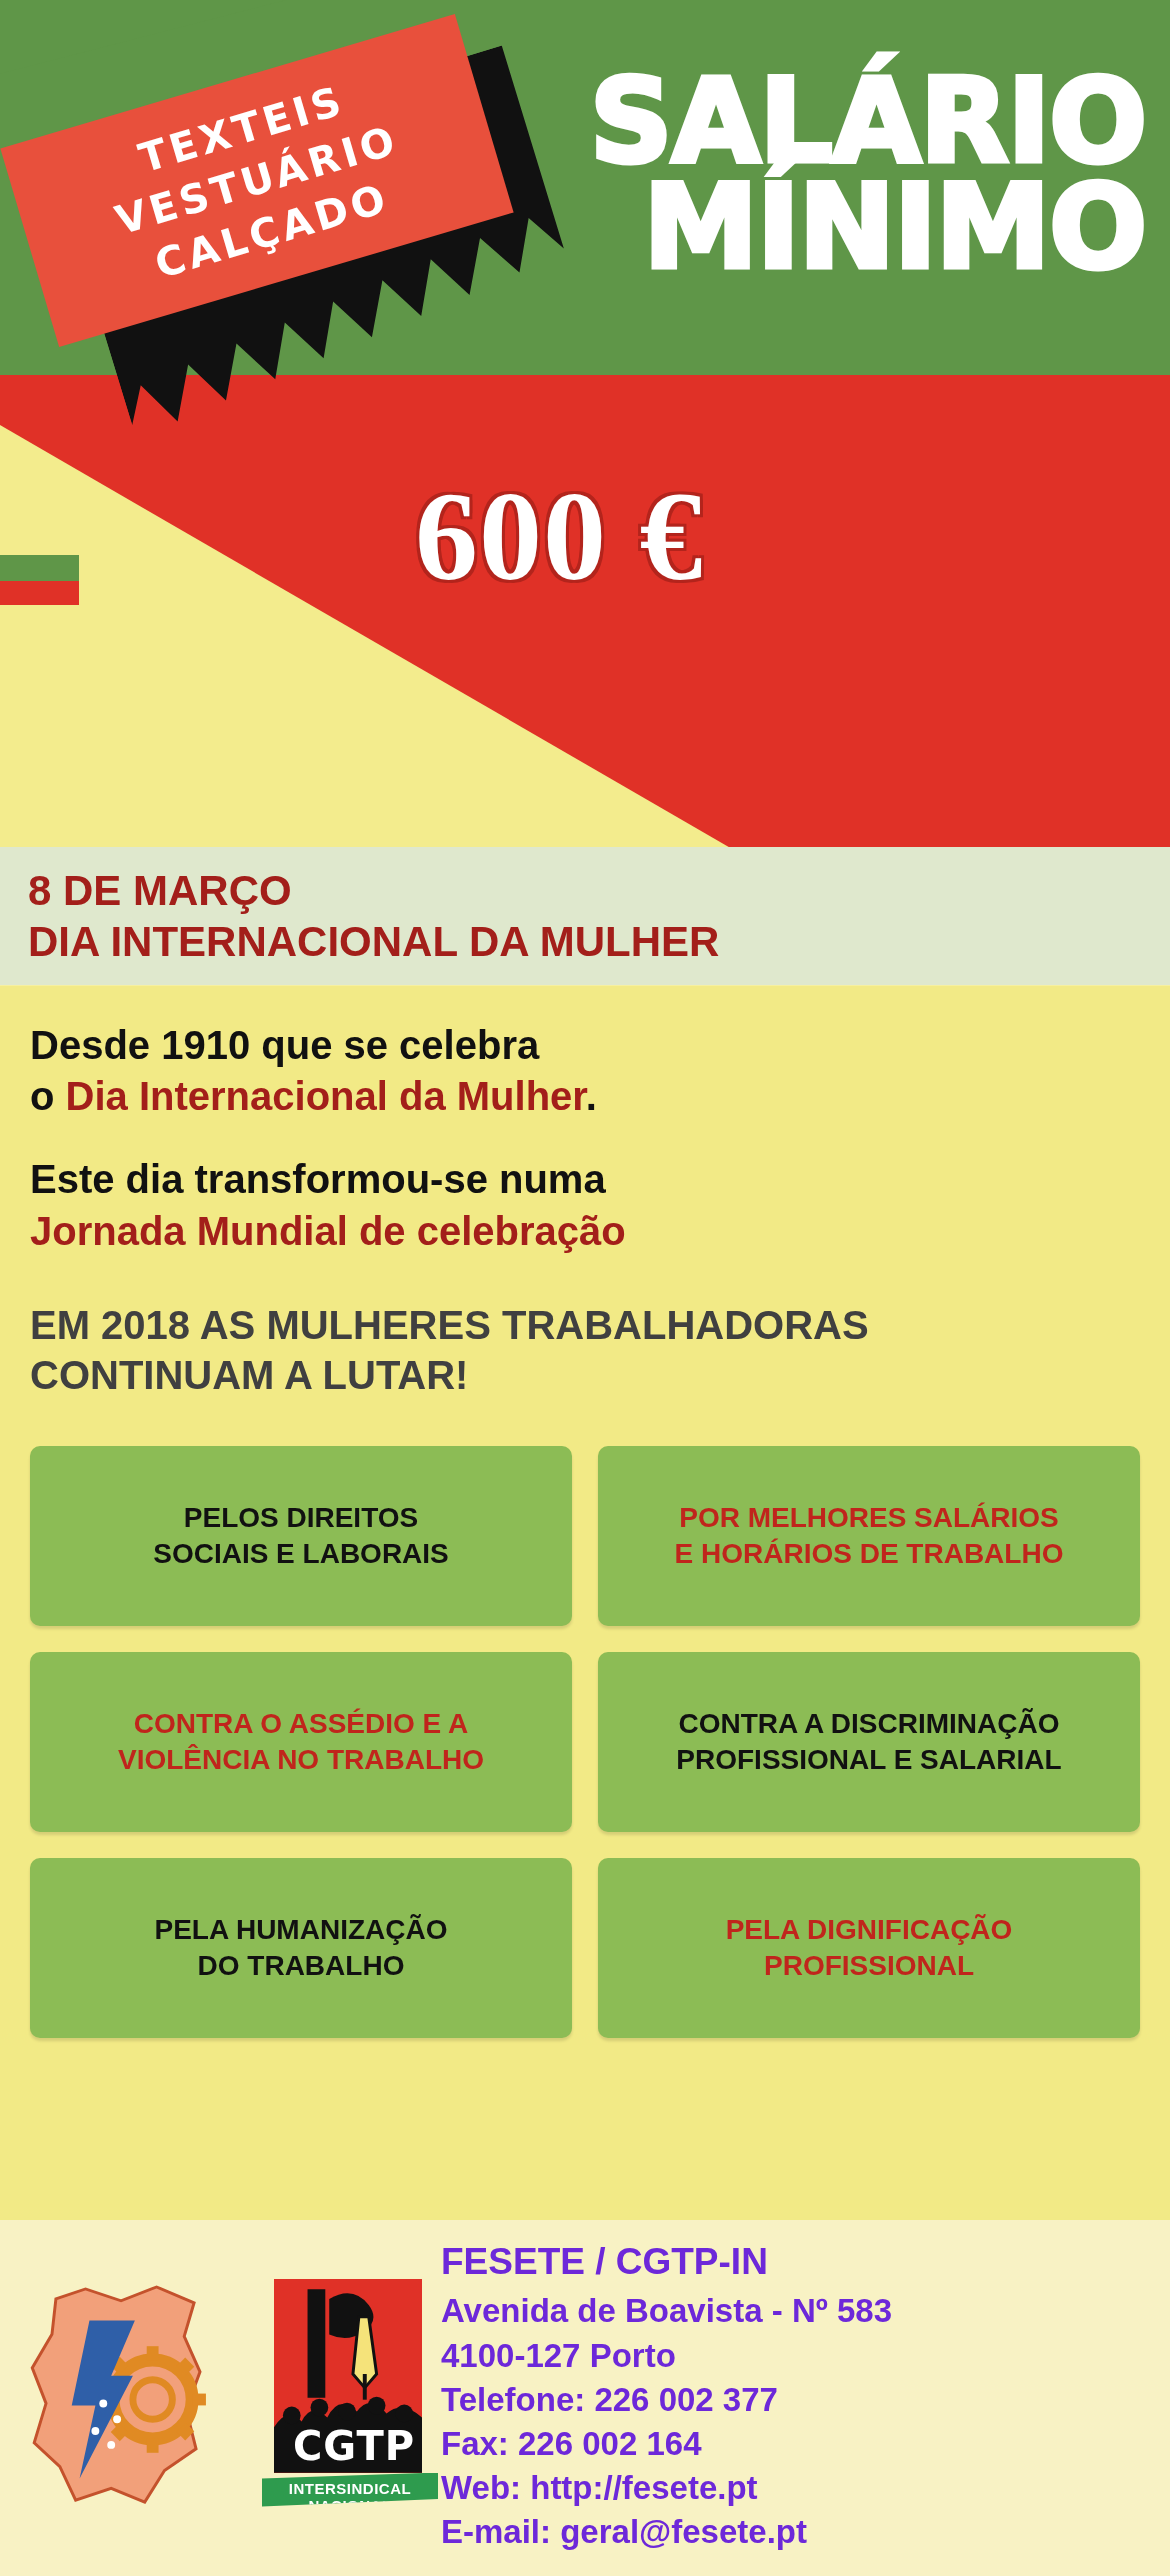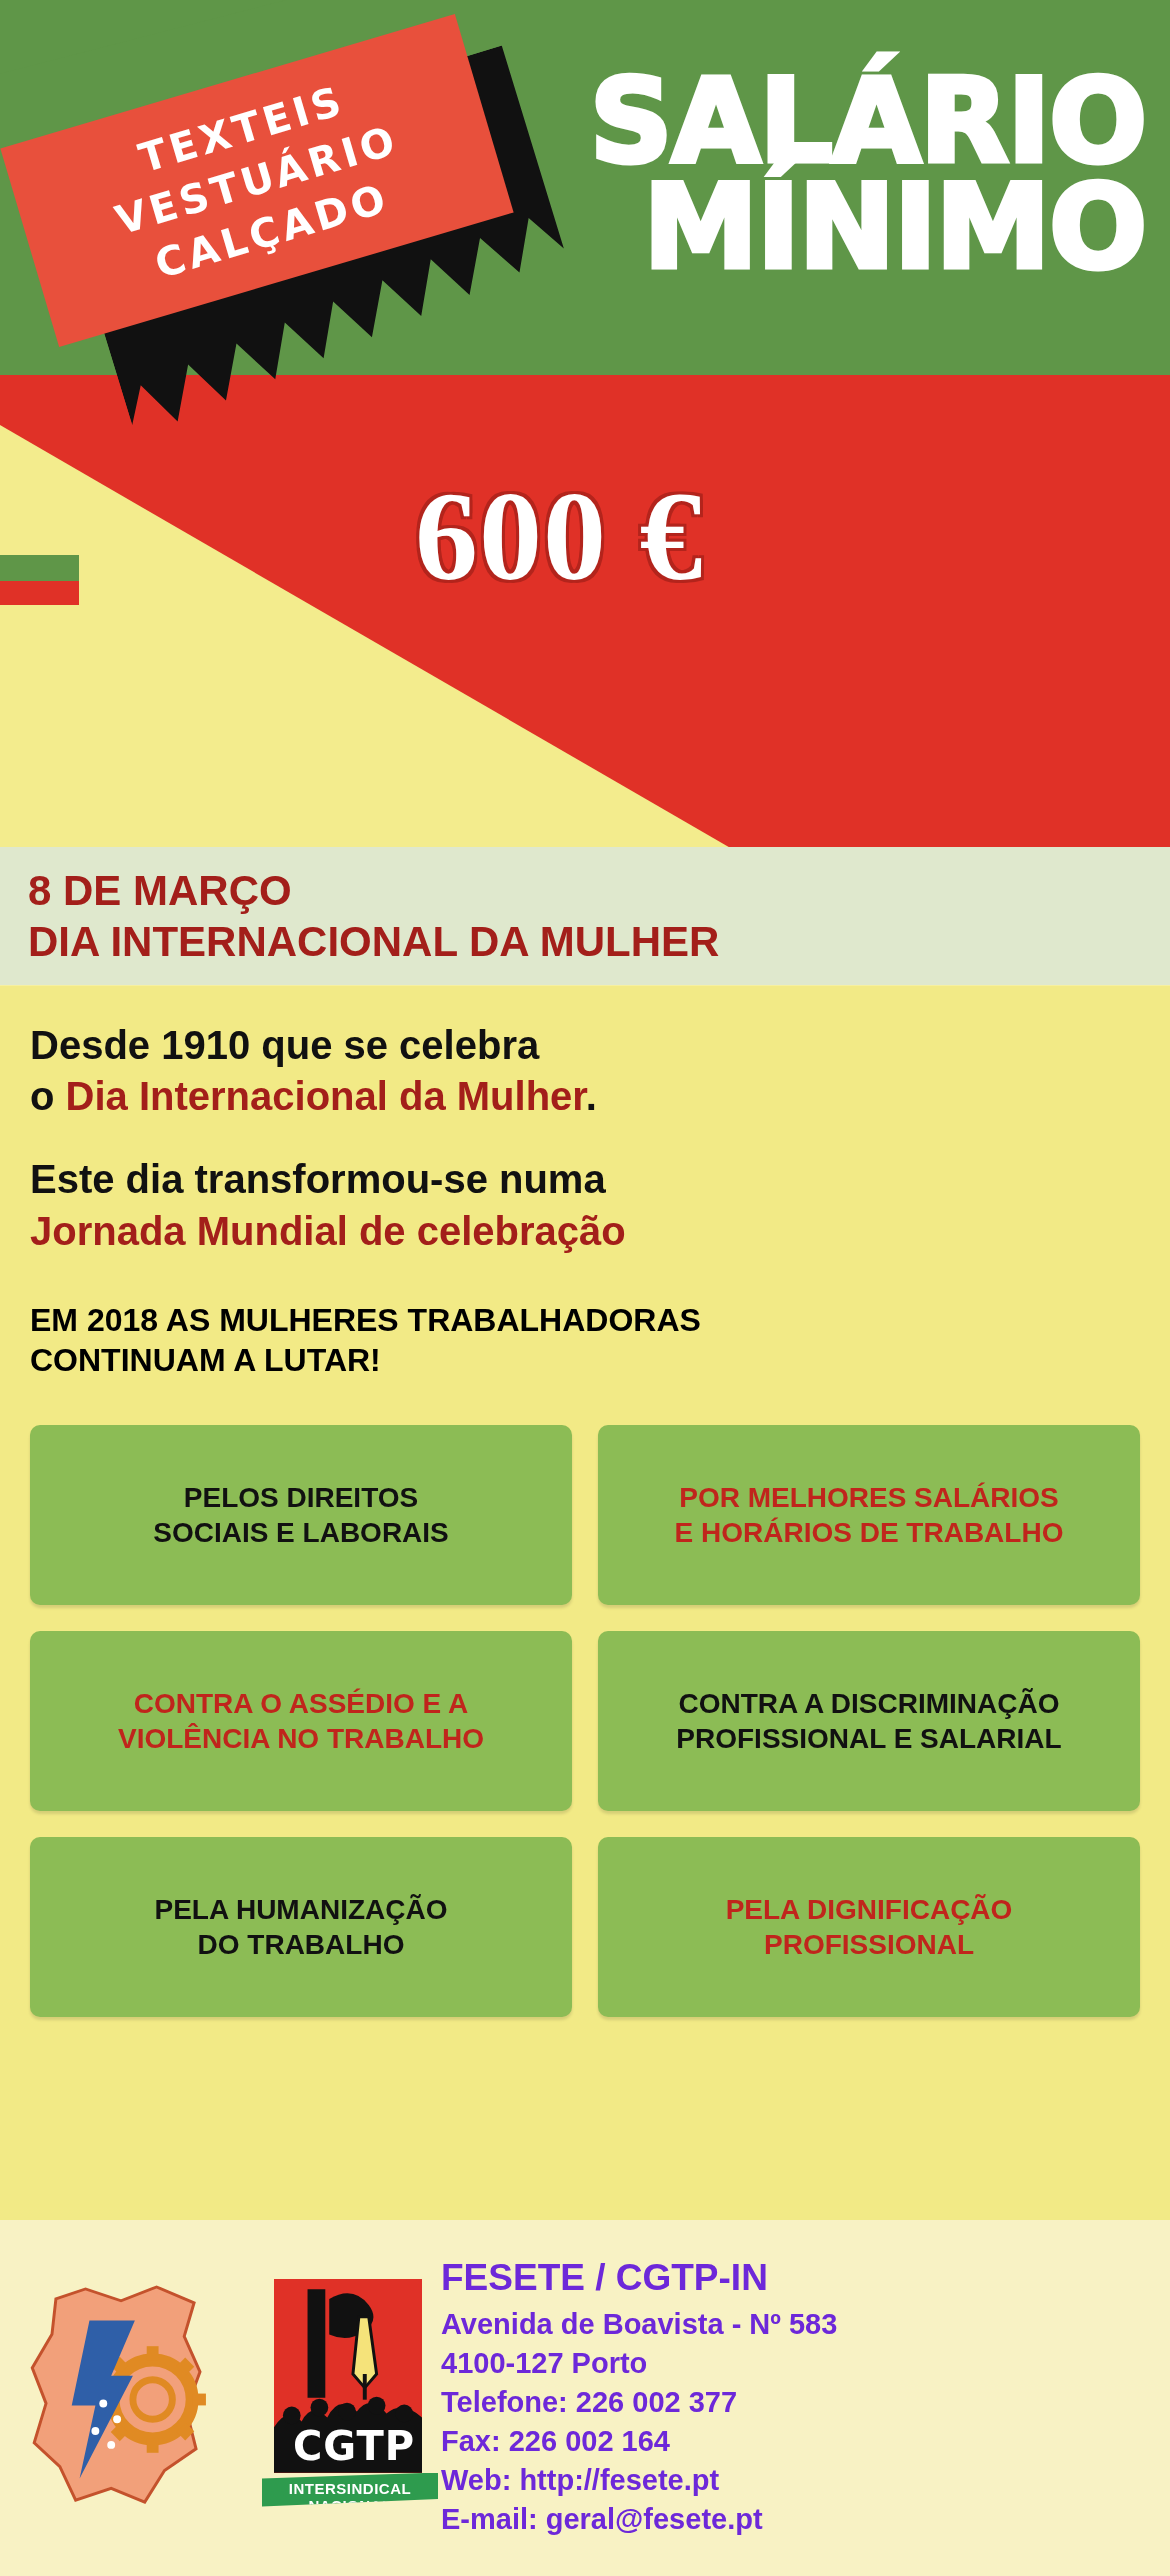--- a/index.html
+++ b/index.html
@@ -192,23 +192,23 @@
     font-size: 40px;
     font-weight: bold;
     line-height: 1.28;
     color: #111111;
     margin-bottom: 26px;
   }
   .p .red { color: #a31f1a; }
   .p2 { margin-top: 32px; }
   .p3 {
     margin-top: 43px;
-    font-size: 32px;
-    font-weight: bold;
-    color: #000000;
+    font-size: 40px;
+    font-weight: bold;
+    color: #404040;
     line-height: 1.26;
   }
 
   
   .boxes {
     margin-top: 45px;
     display: grid;
     grid-template-columns: 1fr 1fr;
     grid-gap: 26px 26px;
   }
@@ -295,21 +295,21 @@
   }
   .contact {
     color: #6d28d9;
   }
   .contact .org {
     font-size: 37px;
     font-weight: bold;
     margin-bottom: 6px;
   }
   .contact .line {
-    font-size: 29px;
+    font-size: 33px;
     font-weight: bold;
     line-height: 1.34;
   }
 </style>
 </head>
 <body>
 
 <div class="poster">
 
   <div class="top">

